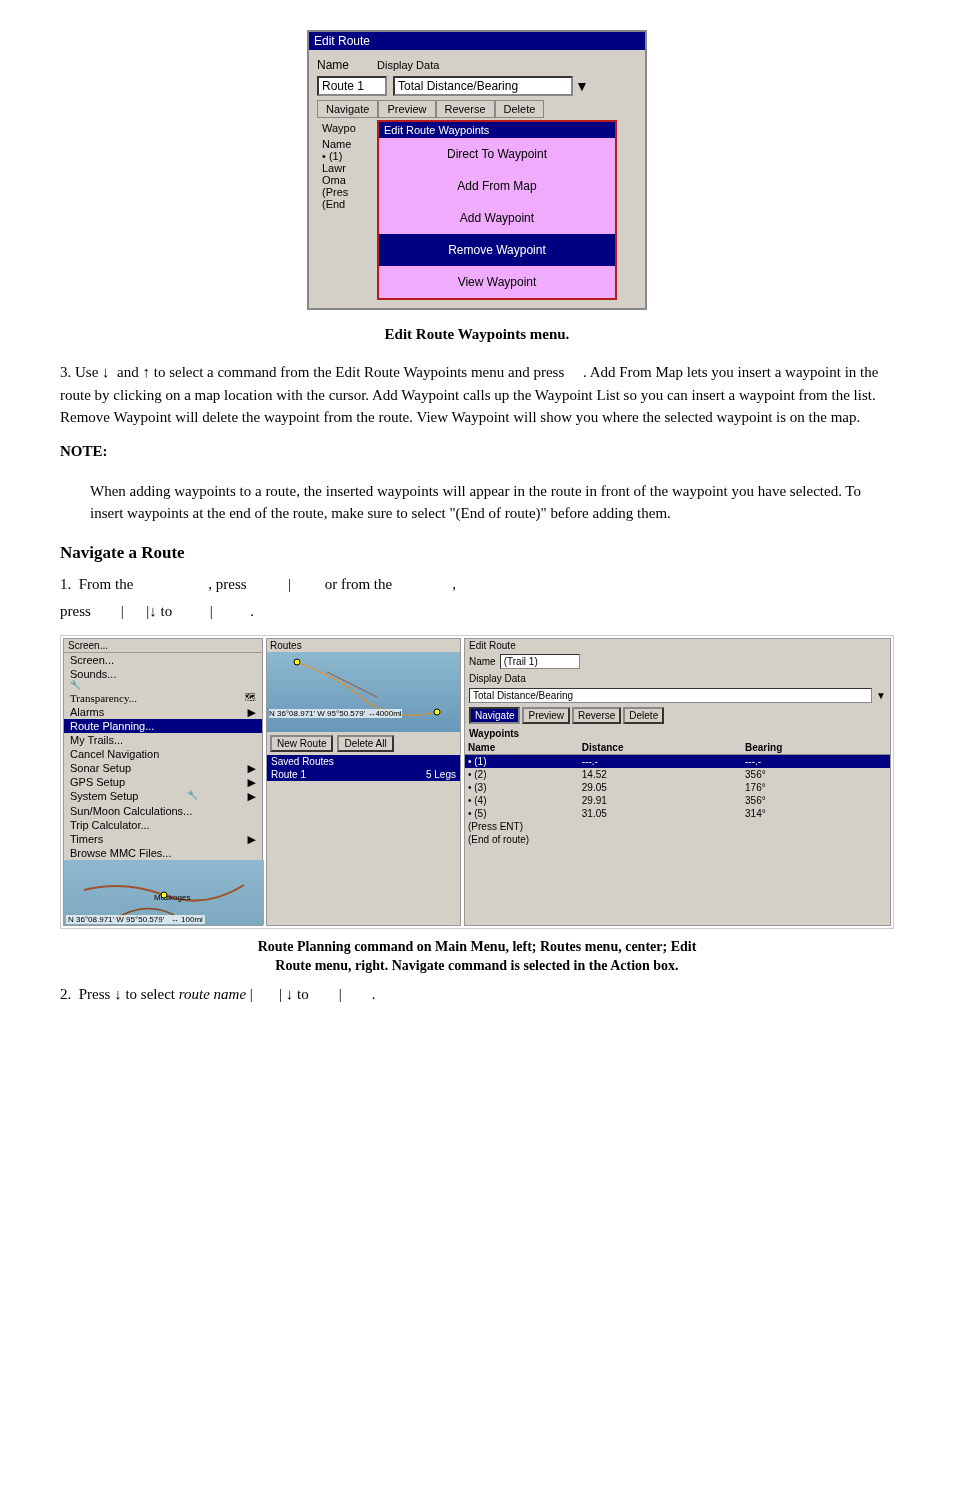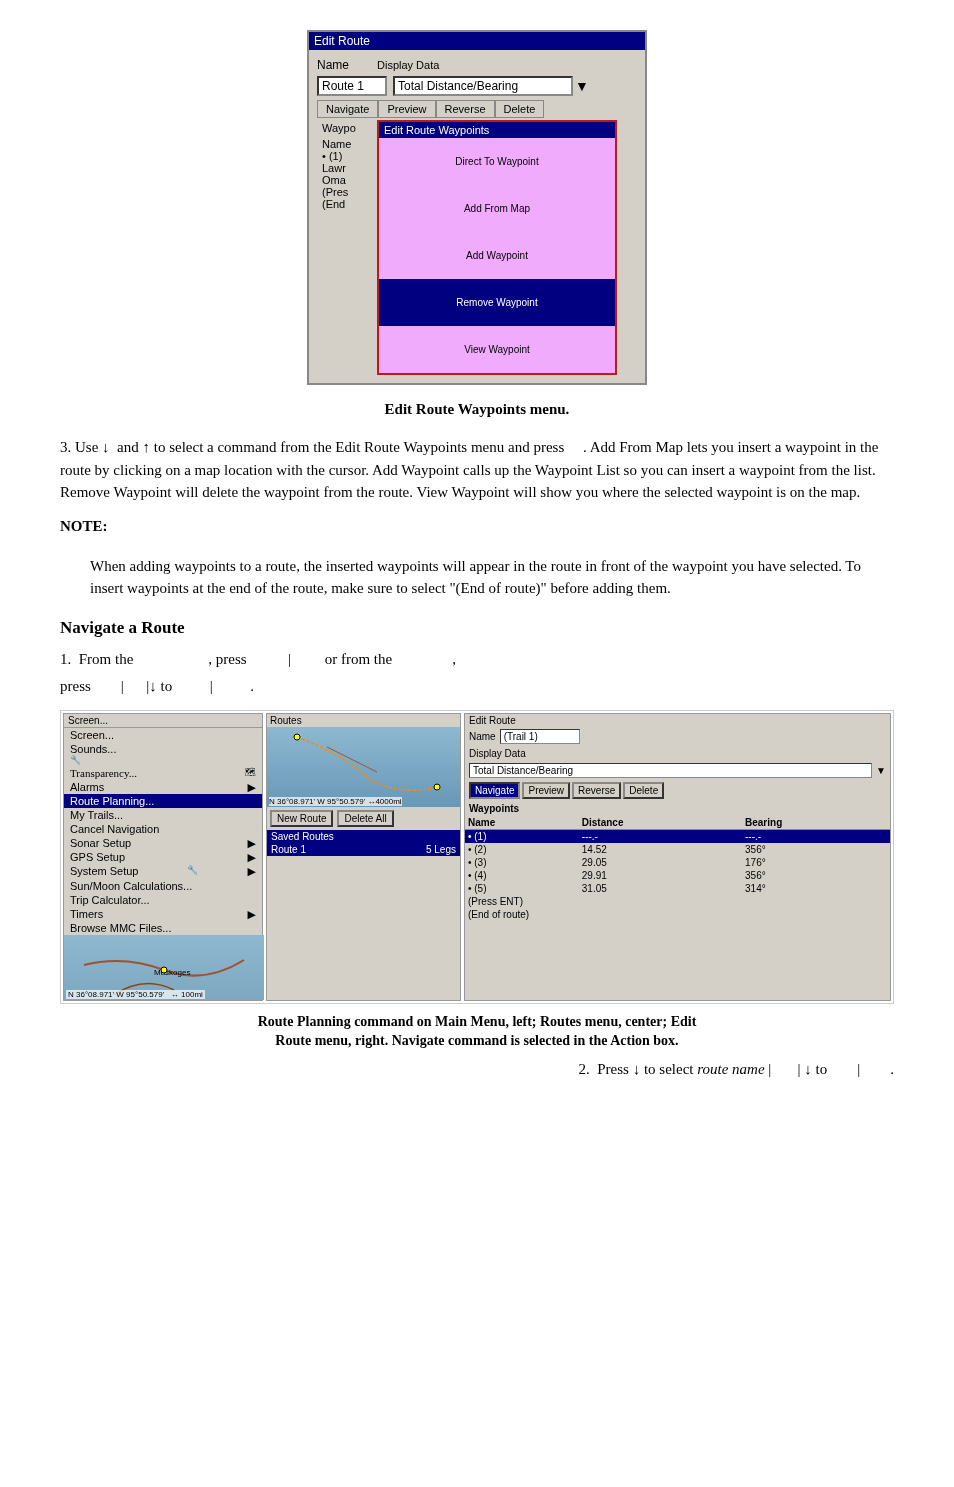--- a/index.html
+++ b/index.html
@@ -85,22 +85,22 @@
       z-index: 10;
     }
     .popup-menu-title {
       background: #000080;
       color: #fff;
       font-size: 11px;
       padding: 2px 5px;
       font-family: Arial, sans-serif;
     }
     .popup-menu-item {
-      padding: 18px 10px;
-      font-size: 10px;
+      padding: 9px 10px;
+      font-size: 12px;
       font-family: Arial, sans-serif;
       cursor: pointer;
       text-align: center;
     }
     .popup-menu-item.selected {
       background: #000080;
       color: #fff;
     }
     .waypo-label {
       font-size: 11px;
@@ -324,21 +324,20 @@
       font-weight: bold;
       font-size: 14px;
       text-align: center;
       margin-bottom: 10px;
       line-height: 1.4;
     }
 
     .press-row {
       font-size: 15px;
       margin-bottom: 10px;
-      text-align: right;
     }
   </style>
 </head>
 <body>
 
 <div class="dialog-container">
   <div class="edit-route-box">
     <div class="edit-route-title">Edit Route</div>
     <div class="edit-route-body">
       <div class="edit-route-row">
@@ -445,21 +444,21 @@
   <div class="panel-center">
     <div class="routes-label">Routes</div>
 
     <div class="panel-center-map" style="height:80px; background: linear-gradient(180deg, #8db8d0 0%, #6898b8 100%);">
       <svg width="195" height="80" style="position:absolute;top:0;left:0;">
         <path d="M30,10 Q80,30 100,50 Q130,70 170,60" stroke="#ff8800" stroke-width="1.5" fill="none" stroke-dasharray="3,2"></path>
         <path d="M60,20 Q90,35 110,45" stroke="#a0522d" stroke-width="1" fill="none"></path>
         <circle cx="30" cy="10" r="3" fill="#ff0" stroke="#000" stroke-width="1"></circle>
         <circle cx="170" cy="60" r="3" fill="#ff0" stroke="#000" stroke-width="1"></circle>
       </svg>
-      <div style="position:absolute; bottom:1px; left:2px; font-size:8px; background:rgba(255,255,255,0.7);">N 36°08.971'  W  95°50.579'  ↔4000mi</div>
+      <div style="position:absolute; bottom:14px; left:2px; font-size:8px; background:rgba(255,255,255,0.7);">N 36°08.971'  W  95°50.579'  ↔4000mi</div>
     </div>
     <div class="panel-center-header">
       <div class="panel-btn">New Route</div>
       <div class="panel-btn">Delete All</div>
     </div>
     <div class="saved-routes-header">Saved Routes</div>
     <div class="saved-route-item selected">
       <span>Route 1</span>
       <span>5 Legs</span>
     </div>

